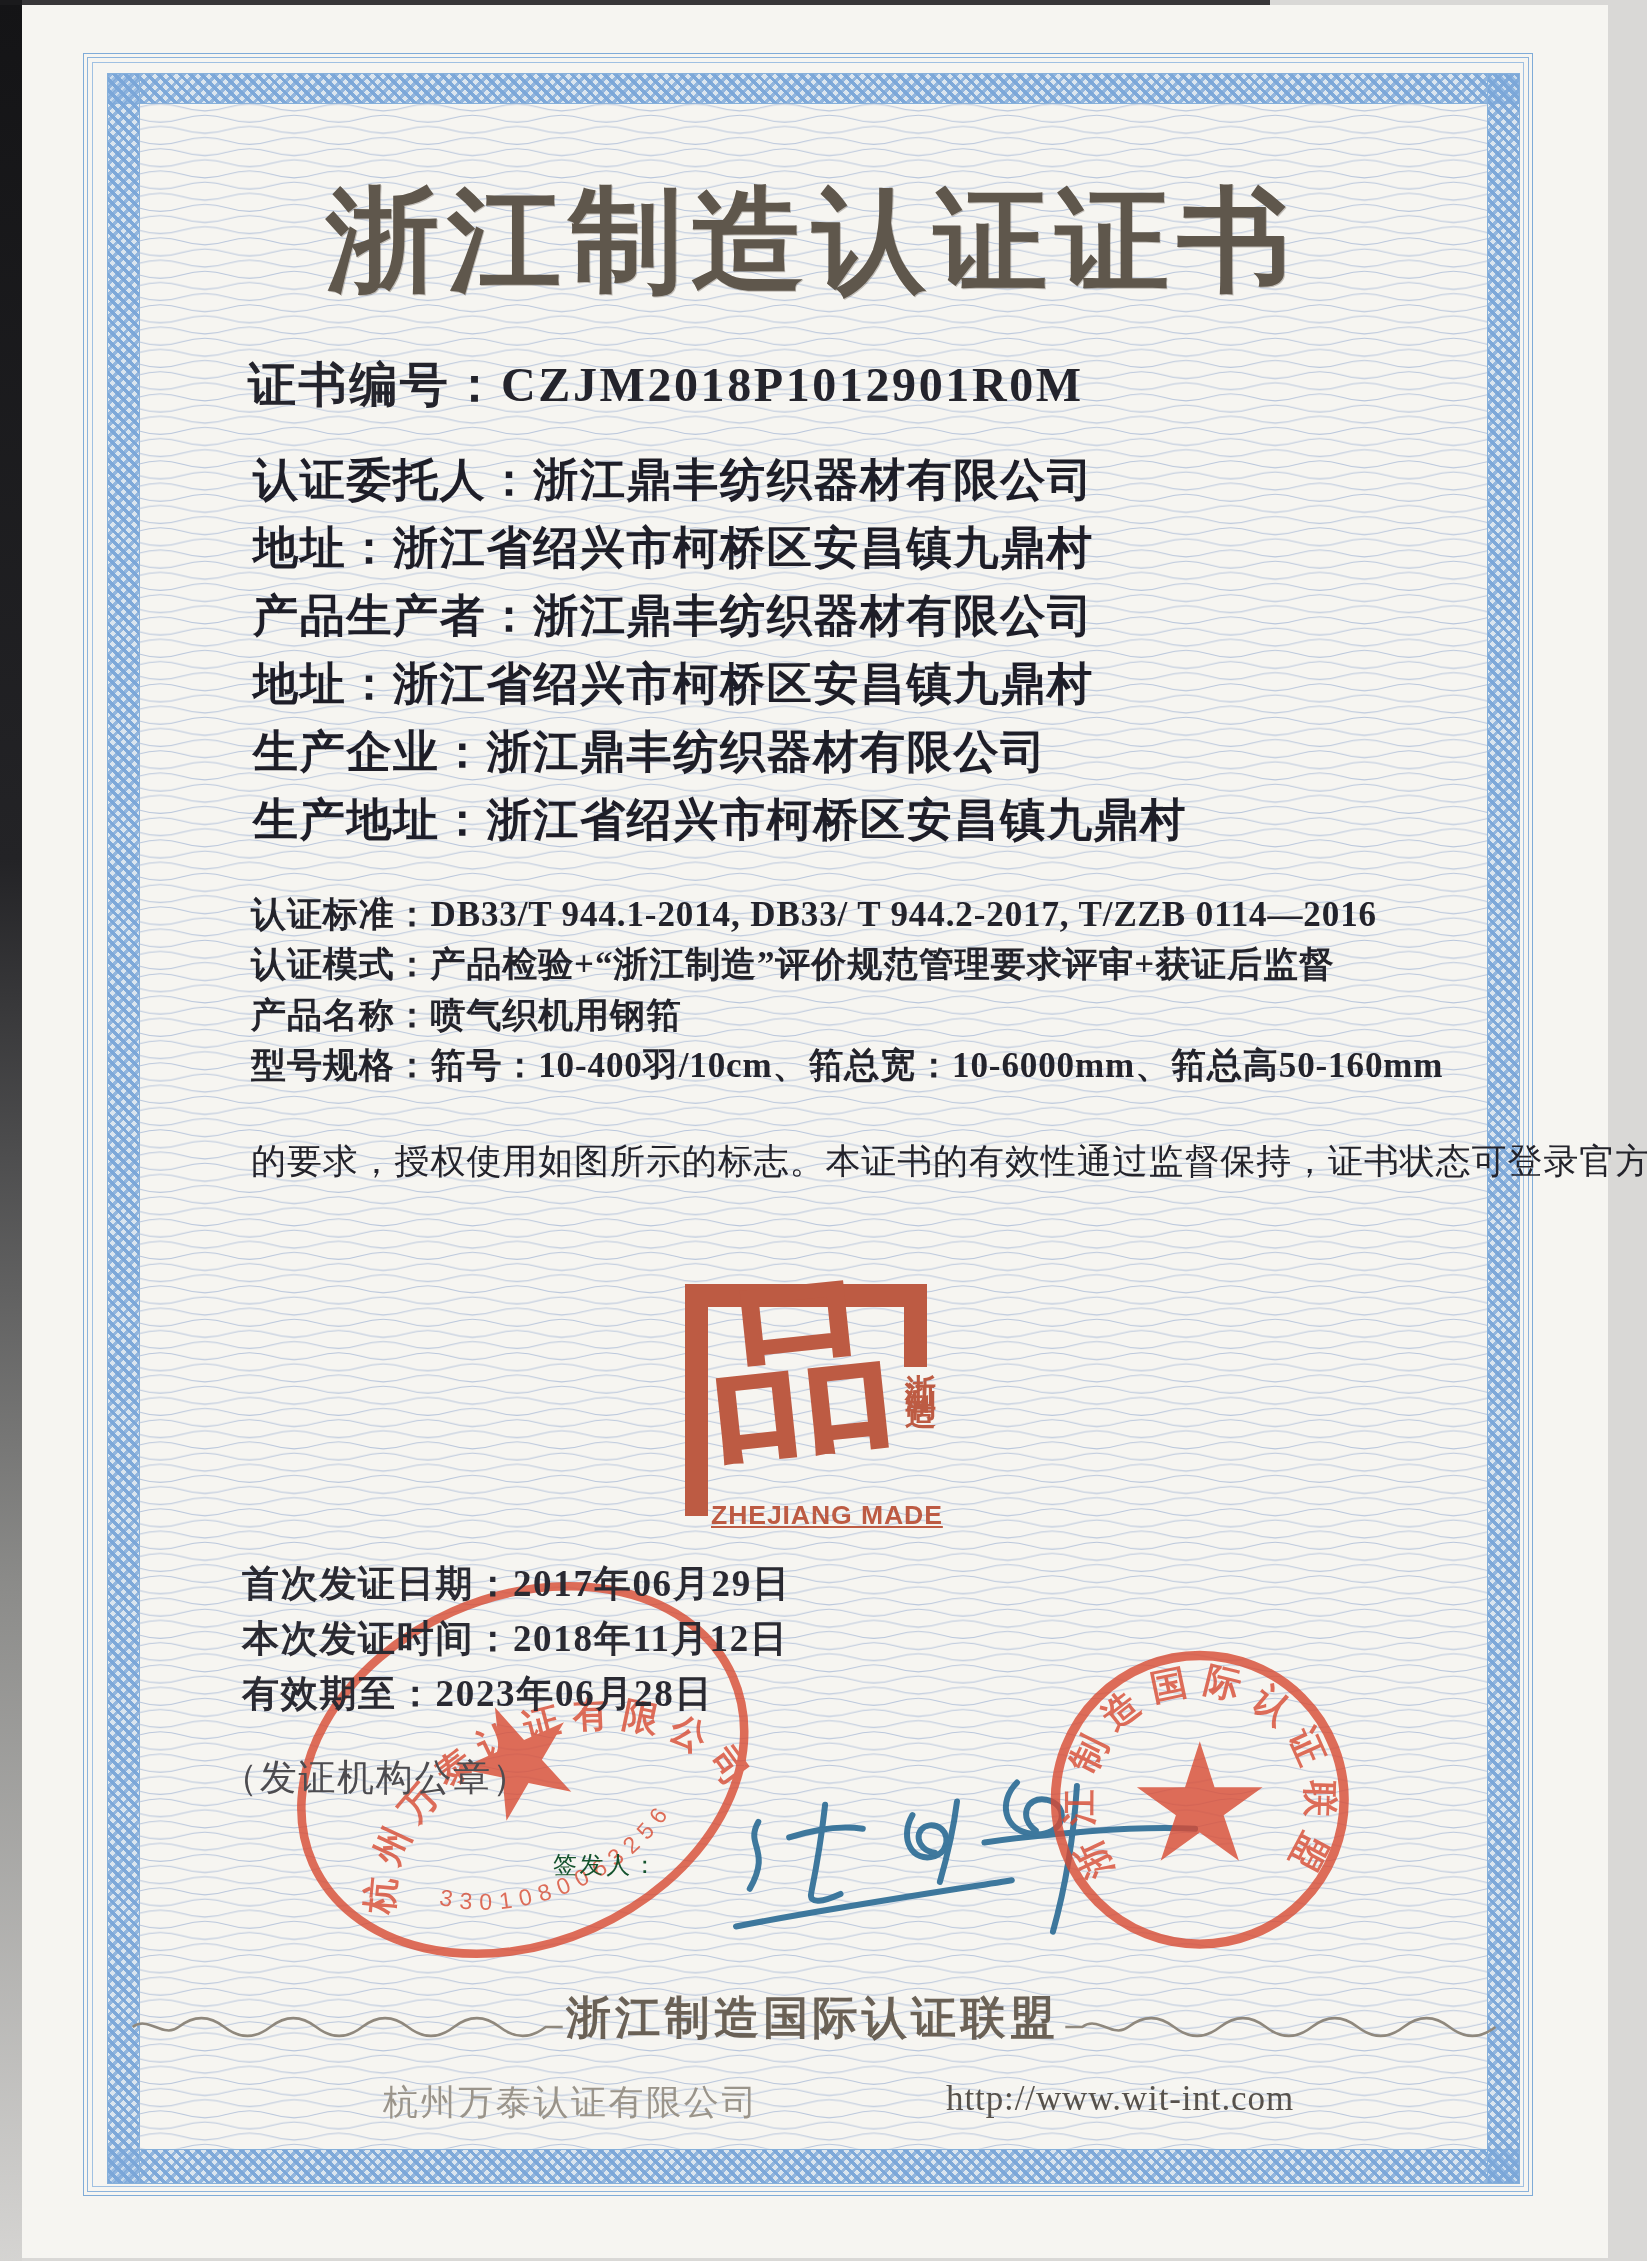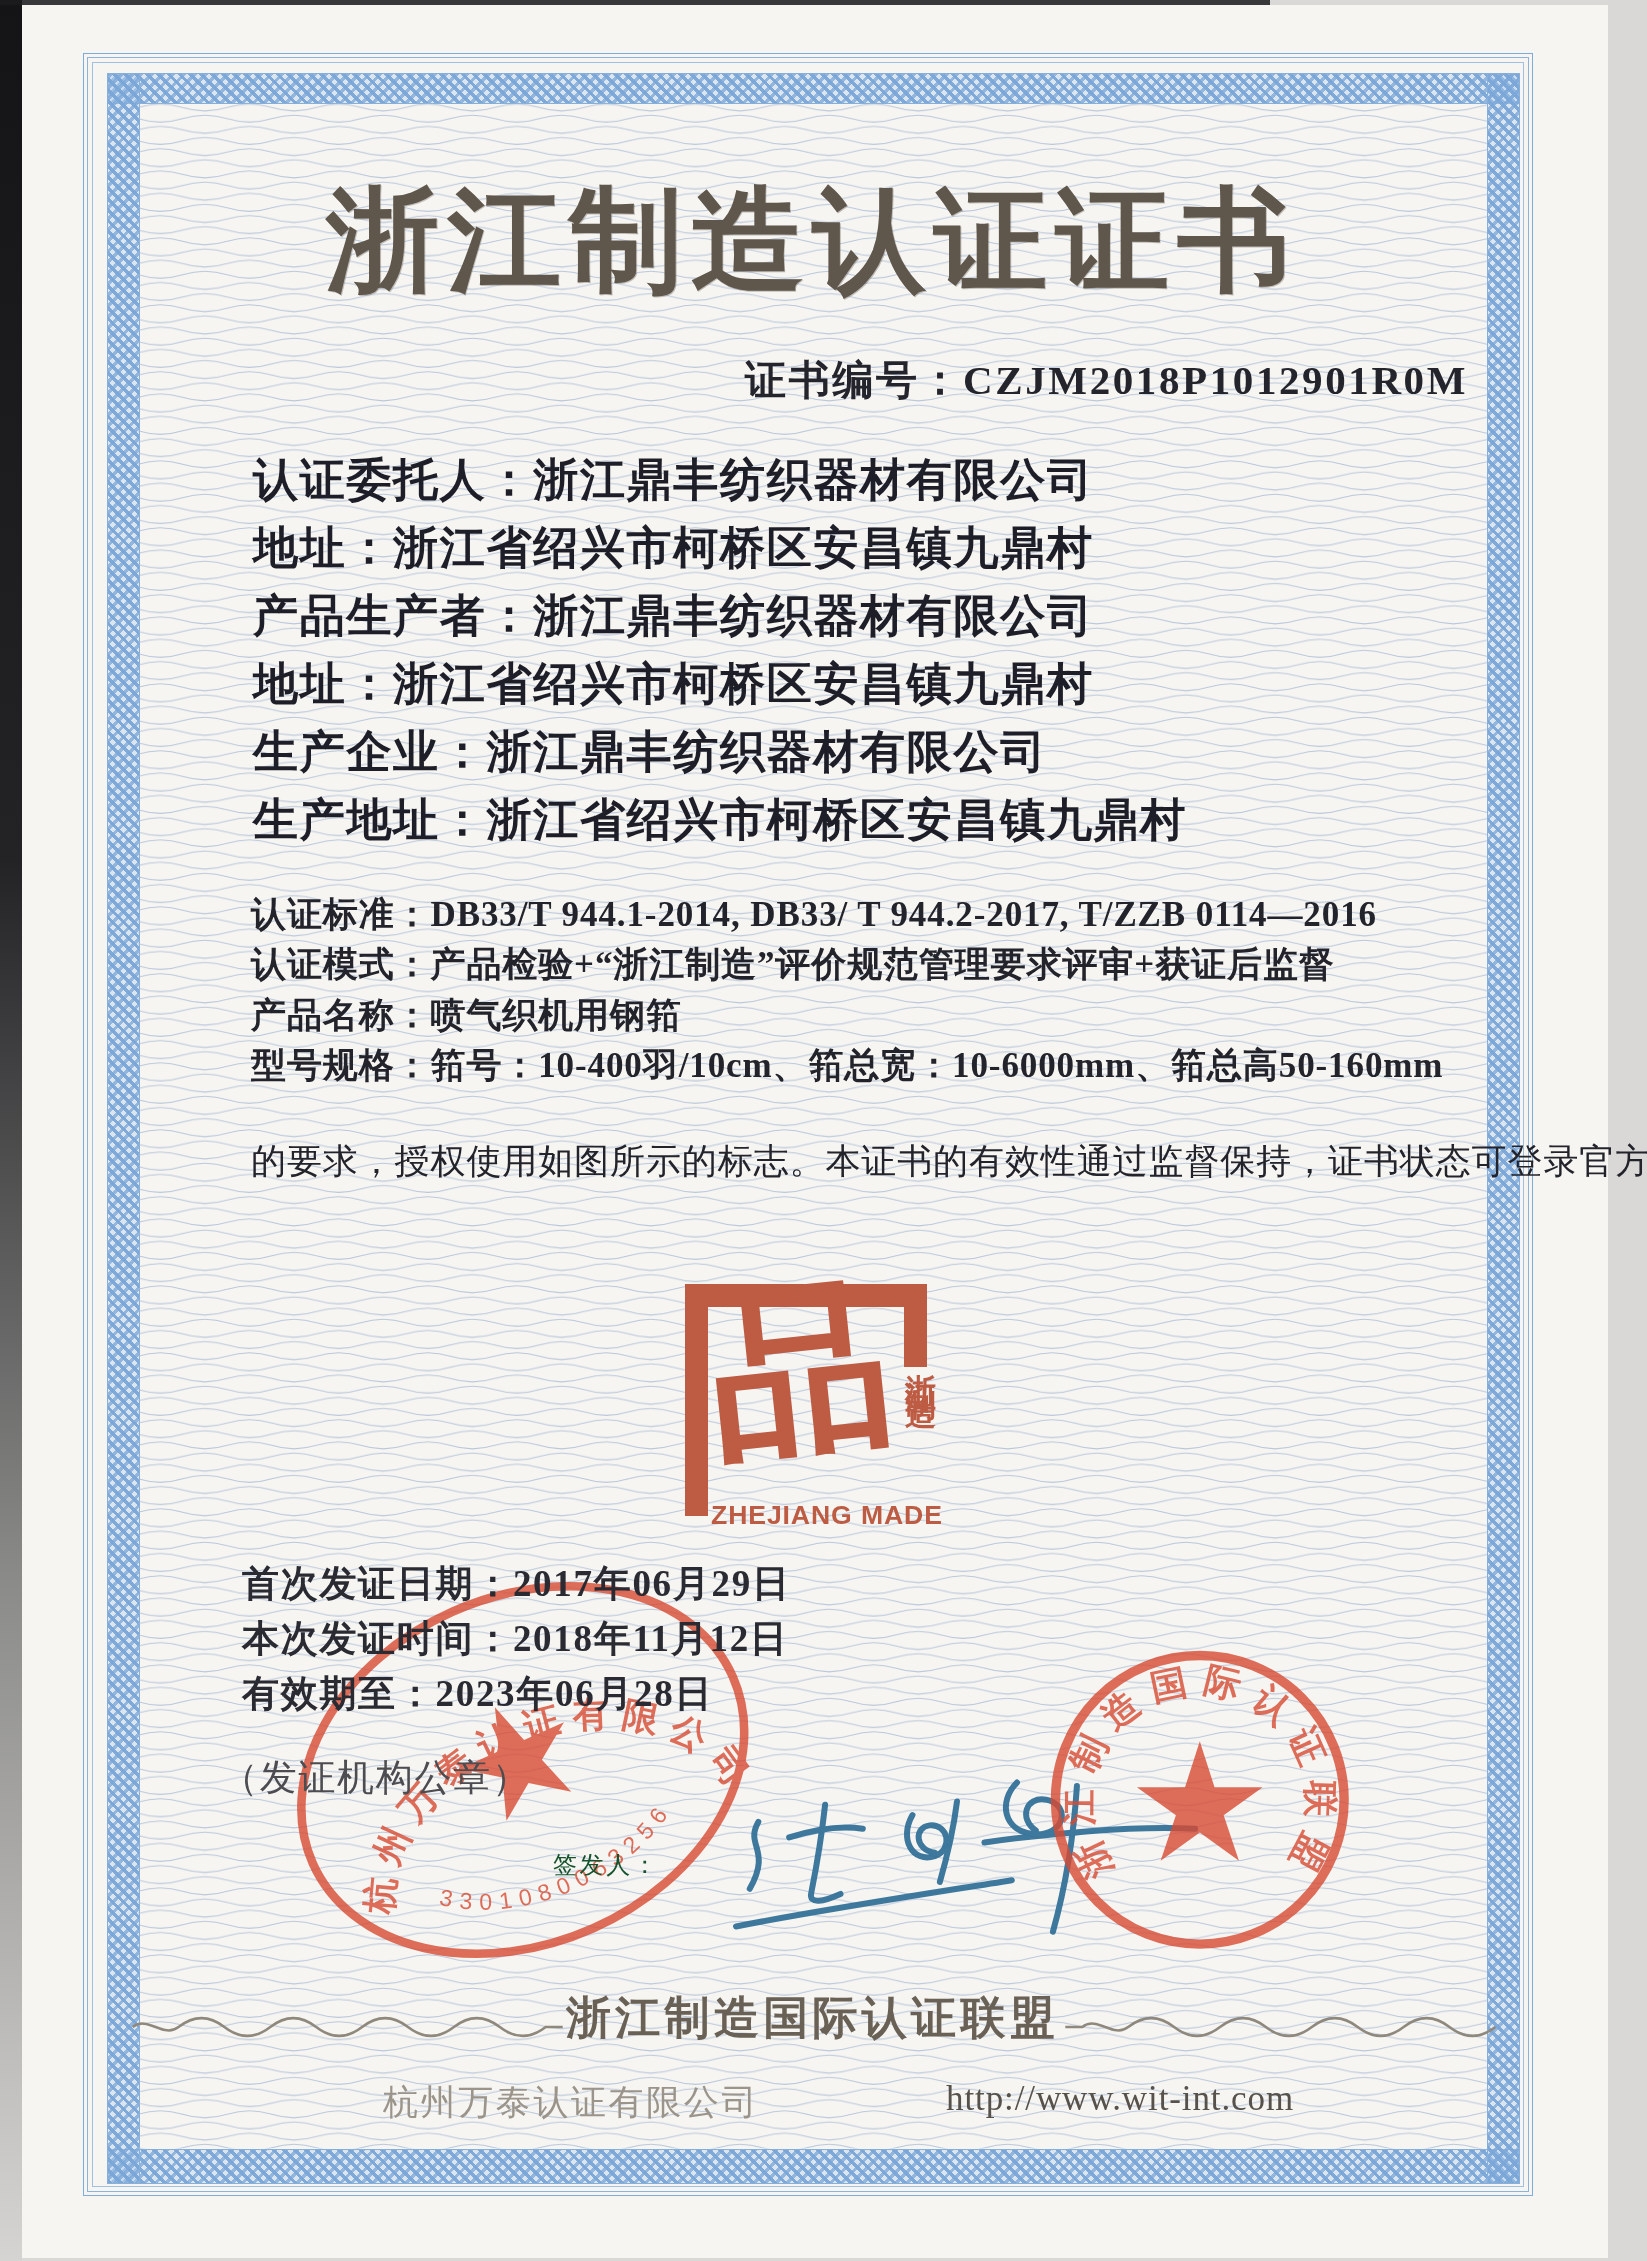--- a/index.html
+++ b/index.html
@@ -24,22 +24,22 @@
   .lace-bottom{left:107px;top:2149px;width:1411px;height:33px;}
   .lace-left{left:107px;top:73px;width:31px;height:2109px;}
   .lace-right{left:1487px;top:73px;width:31px;height:2109px;}
 
   .wave-bg{position:absolute;left:138px;top:102px;width:1349px;height:2047px;z-index:0;}
 
   
   .cert-title{position:absolute;left:137px;top:165px;width:1351px;text-align:center;
         font-size:113px;font-weight:bold;letter-spacing:8.6px;color:#5f574c;z-index:3;
         text-shadow:0.9px 0.9px 0 rgba(95,87,76,.35);}
-  .cert-no{position:absolute;left:233px;top:353px;width:1235px;text-align:right;z-index:3;
-        font-size:41px;font-weight:bold;letter-spacing:2.6px;color:#24242c;}
+  .cert-no{position:absolute;left:248px;top:353px;width:1235px;text-align:left;z-index:3;
+        font-size:48px;font-weight:bold;letter-spacing:2.6px;color:#24242c;}
   .info-block{position:absolute;left:253px;top:458px;z-index:3;}
   .info-line{font-size:45px;font-weight:bold;color:#1e1e28;letter-spacing:1.7px;
         height:45px;line-height:45px;margin-bottom:23px;white-space:nowrap;}
   .detail-block{position:absolute;left:251px;top:897px;z-index:3;}
   .detail-line{font-size:35px;font-weight:600;color:#23232b;letter-spacing:0.9px;
         height:35px;line-height:35px;margin-bottom:15.4px;white-space:nowrap;}
   .statement{position:absolute;left:251px;top:1136px;width:1242px;z-index:3;
         font-size:35px;color:#23232b;letter-spacing:0.9px;line-height:52px;}
   .statement .st-line{white-space:nowrap;}
   .statement .st-first{text-indent:2em;}
@@ -49,21 +49,21 @@
   .logo .bar{position:absolute;background:#bd5b43;}
   .logo .bar-top{left:0;top:0;width:242px;height:23px;}
   .logo .bar-left{left:0;top:0;width:23px;height:232px;}
   .logo .bar-stub{left:219px;top:0;width:23px;height:83px;}
   .logo .mark{position:absolute;left:24px;top:-12px;font-size:182px;line-height:197px;
         color:#bd5b43;font-weight:bold;transform:rotate(-6deg);}
   .logo .side-text{position:absolute;left:214px;top:65px;writing-mode:vertical-rl;
         font-size:31px;font-weight:bold;letter-spacing:7.7px;color:#bd5b43;}
   .logo .caption{position:absolute;left:26px;top:216px;width:216px;text-align:right;
         font-family:"Liberation Sans","DejaVu Sans",sans-serif;
-        font-size:26.6px;font-weight:bold;letter-spacing:0.9px;color:#bd5b43;white-space:nowrap;}
+        font-size:26.6px;font-weight:bold;letter-spacing:0.9px;color:#bd5b43;white-space:nowrap;text-decoration:underline;}
 
   
   .dates-block{position:absolute;left:242px;top:1565px;z-index:4;}
   .date-line{font-size:37px;font-weight:bold;color:#2a2a32;letter-spacing:1.7px;
         height:37px;line-height:37px;margin-bottom:18px;white-space:nowrap;}
   .seal-note{position:absolute;left:221px;top:1753px;font-size:37px;color:#4d4c50;
         letter-spacing:1.7px;z-index:4;white-space:nowrap;}
   .sign-label{position:absolute;left:553px;top:1849px;font-size:24px;color:#14532d;
         letter-spacing:2.6px;z-index:4;white-space:nowrap;}
   .signature-svg{position:absolute;left:729px;top:1750px;z-index:2;}

